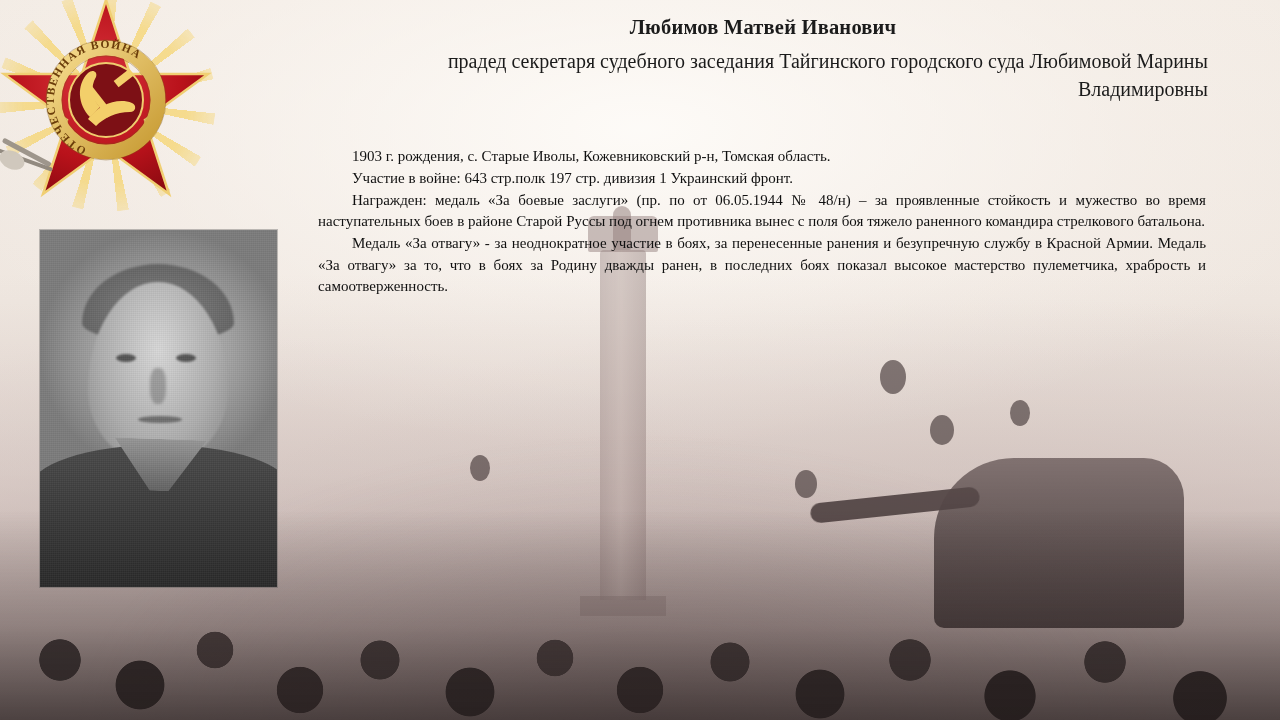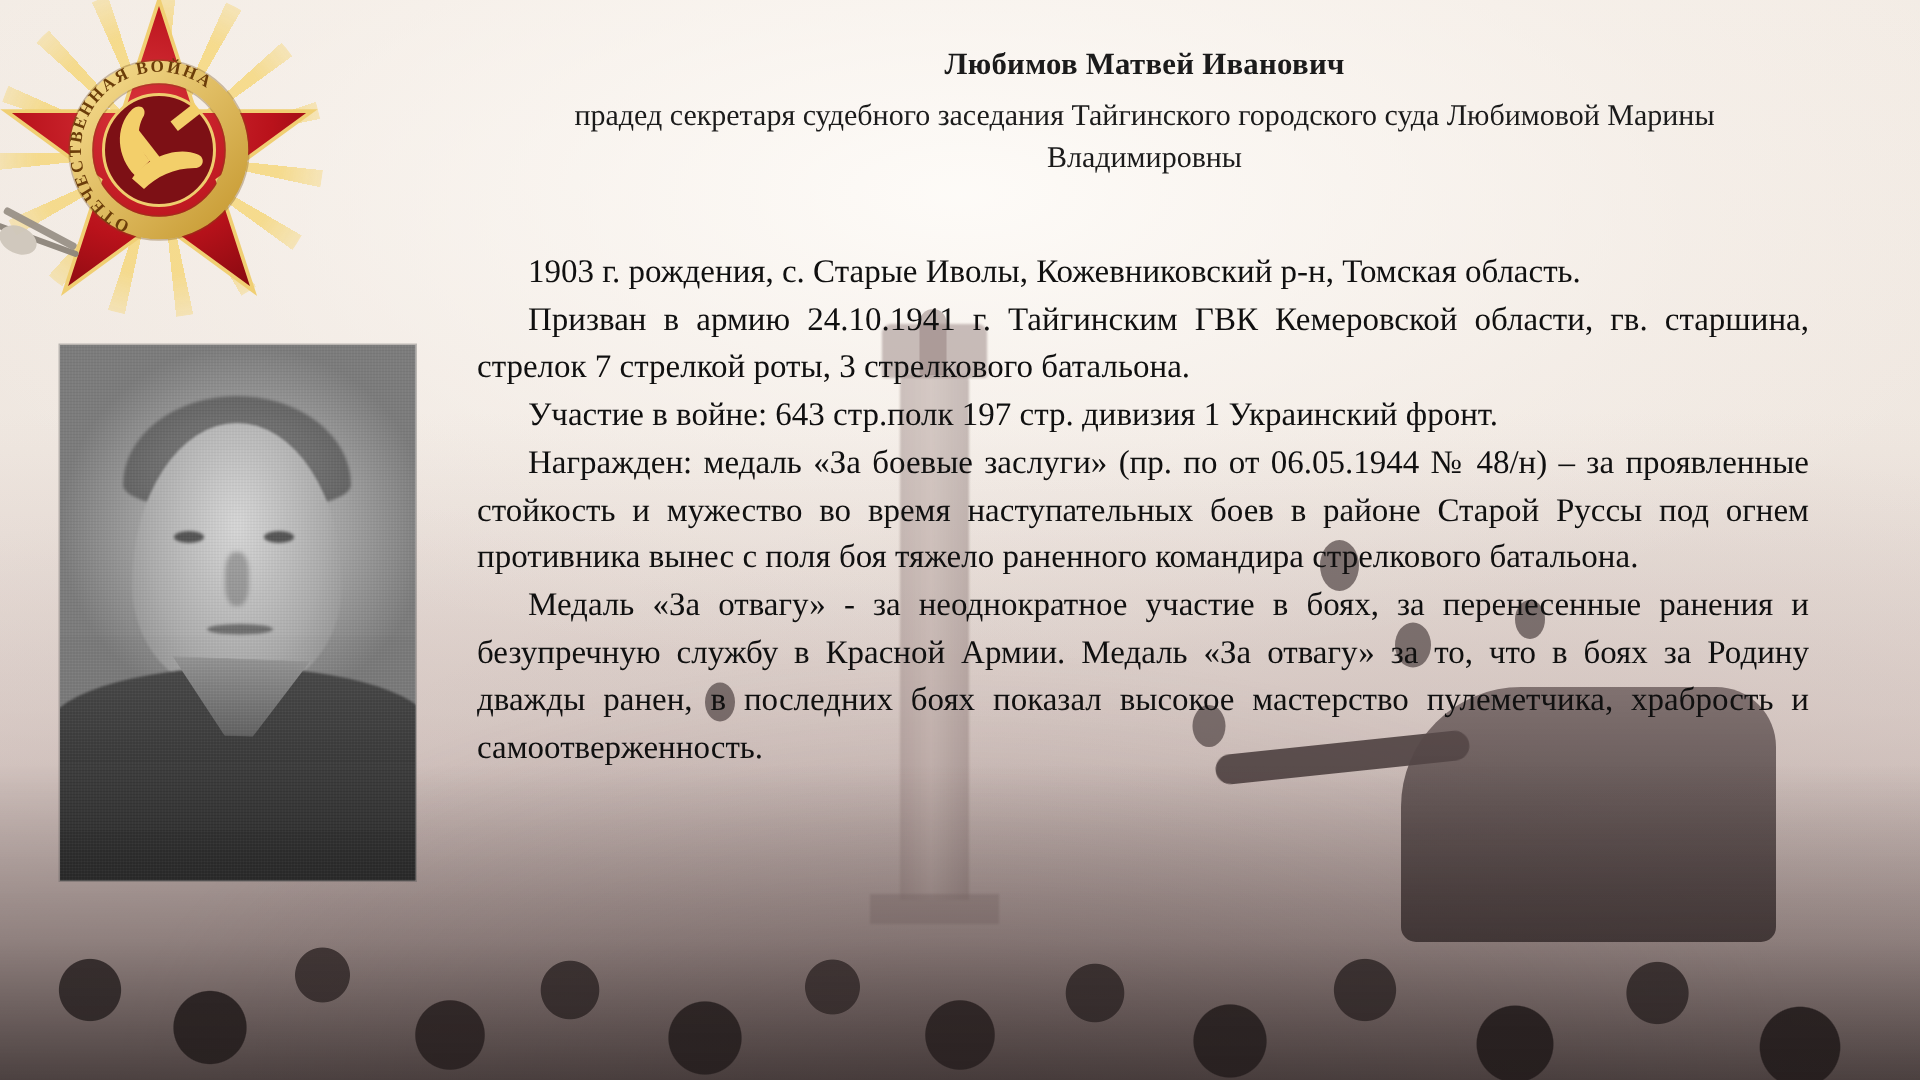--- a/index.html
+++ b/index.html
@@ -259,48 +259,48 @@
     background:
       repeating-linear-gradient(0deg, rgba(255,255,255,0.05) 0 1px, rgba(0,0,0,0.05) 1px 2px),
       repeating-linear-gradient(90deg, rgba(255,255,255,0.04) 0 1px, rgba(0,0,0,0.04) 1px 2px);
     opacity: 0.5;
   }
 
   
   .title-block {
     position: absolute;
     left: 318px;
-    top: 30px;
+    top: 14px;
     width: 890px;
     text-align: center;
     color: #1b1b1b;
   }
   .title-name {
     font-size: 20.5px;
     font-weight: bold;
     line-height: 1.3;
     letter-spacing: 0.2px;
   }
   .title-sub {
     margin-top: 6px;
     font-size: 20px;
     line-height: 1.42;
+    text-align: right;
   }
 
   .body-block {
     position: absolute;
     left: 318px;
     top: 146px;
     width: 888px;
     color: #101010;
-    font-size: 22px;
+    font-size: 15px;
     line-height: 1.43;
     text-align: justify;
     text-justify: inter-word;
-    margin-top: 19px;
   }
   .body-block p {
     margin: 0 0 0.5px 0;
     text-indent: 34px;
   }
   .body-block p.last { text-indent: 38px; }
 </style>
 </head>
 <body>
 
@@ -374,19 +374,18 @@
     <div class="grain"></div>
   </div>
 
   <div class="title-block">
     <div class="title-name">Любимов Матвей Иванович</div>
     <div class="title-sub">прадед секретаря судебного заседания Тайгинского городского суда Любимовой Марины Владимировны</div>
   </div>
 
   <div class="body-block">
     <p>1903 г. рождения, с. Старые Иволы, Кожевниковский р-н, Томская область.</p>
-    <p>Призван в армию 24.10.1941 г. Тайгинским ГВК Кемеровской области, гв. старшина, стрелок 7 стрелкой роты, 3 стрелкового батальона.</p>
     <p>Участие в войне: 643 стр.полк 197 стр. дивизия 1 Украинский фронт.</p>
     <p>Награжден: медаль «За боевые заслуги» (пр. по от 06.05.1944 № 48/н) – за проявленные стойкость и мужество во время наступательных боев в районе Старой Руссы под огнем противника вынес с поля боя тяжело раненного командира стрелкового батальона.</p>
     <p>Медаль «За отвагу» - за неоднократное участие в боях, за перенесенные ранения и безупречную службу в Красной Армии. Медаль «За отвагу» за то, что в боях за Родину дважды ранен, в последних боях показал высокое мастерство пулеметчика, храбрость и самоотверженность.</p>
   </div>
 
 </div>
 
 </body></html>

